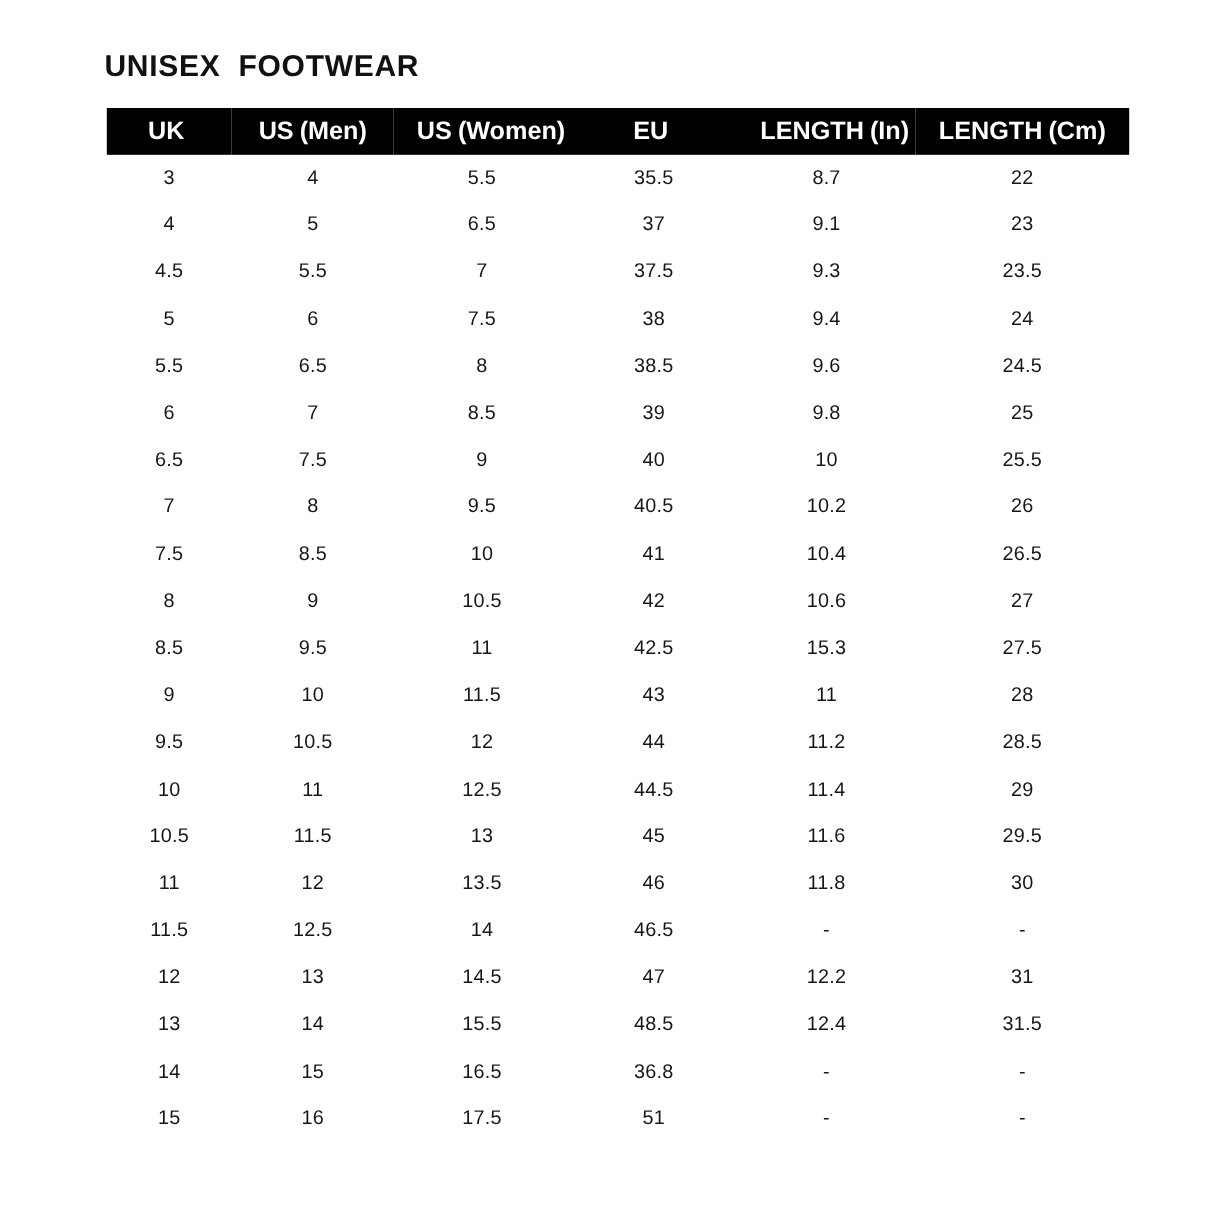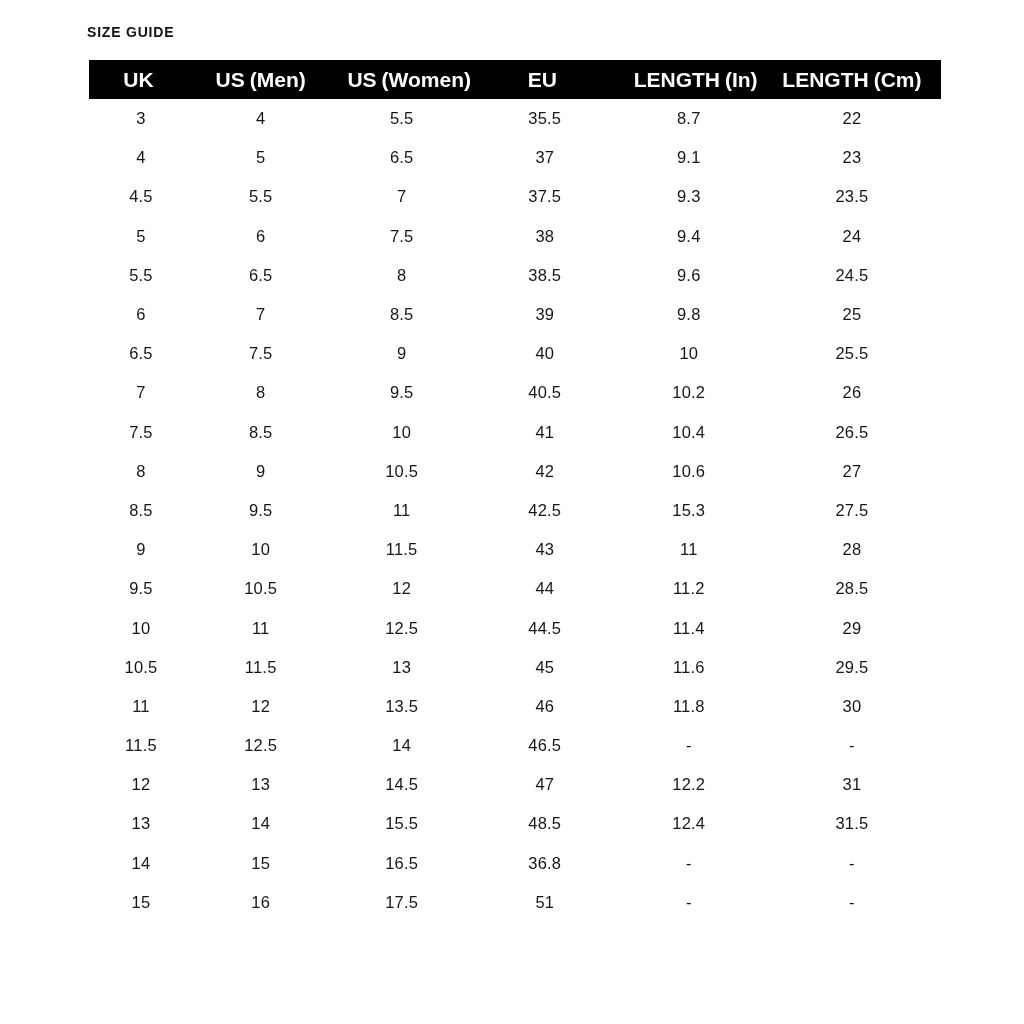--- a/index.html
+++ b/index.html
@@ -63,22 +63,22 @@
     font-weight: 400;
     color: #161616;
     letter-spacing: 0.2px;
   }
 </style>
 </head>
 <body>
 
 <div class="content">
 
-  <div class="eyebrow">SIZE GUIDE</div>
-
+
+  <div class="title">UNISEX  FOOTWEAR</div>
 
   <table class="size-table">
     <colgroup>
       <col class="c1">
         <col class="c2">
         <col class="c3">
       <col class="c4">
         <col class="c5">
         <col class="c6">
     </colgroup>

